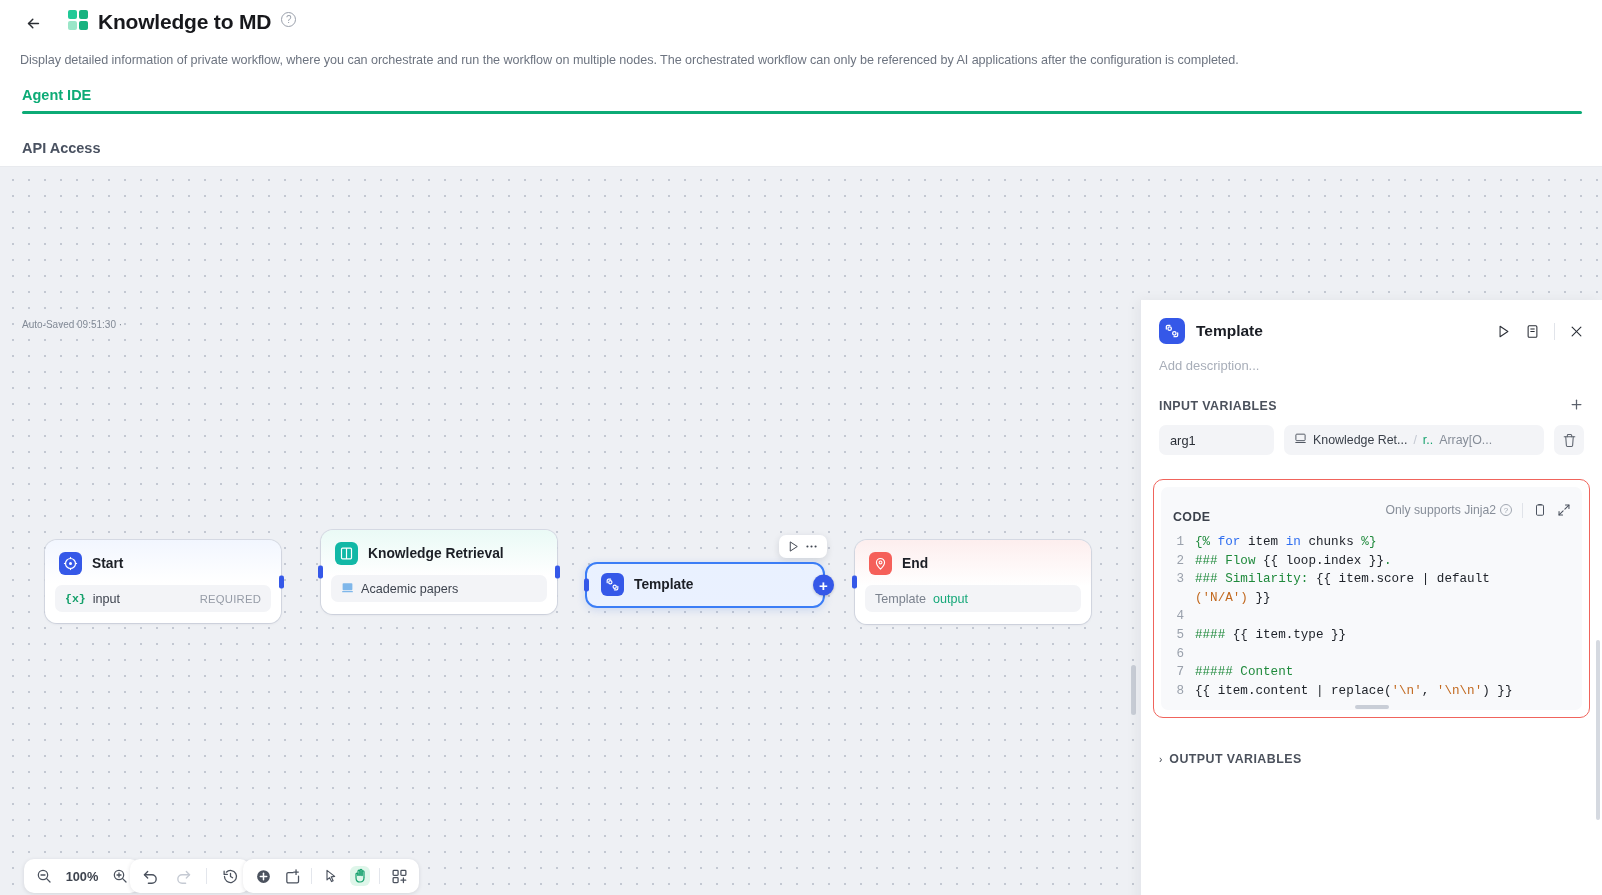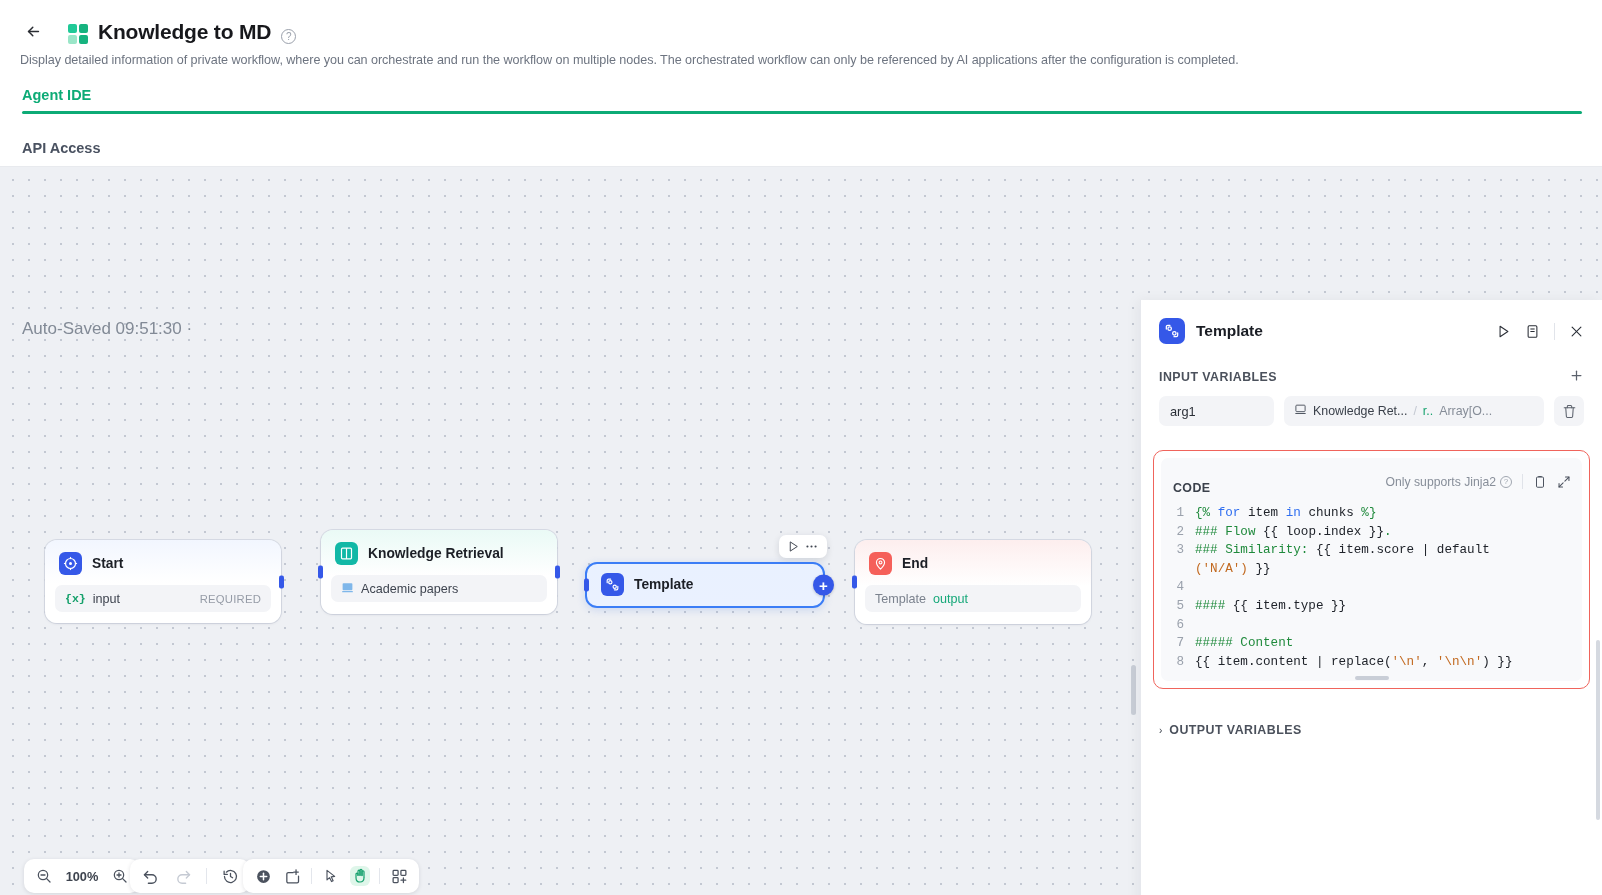--- a/index.html
+++ b/index.html
@@ -5,21 +5,21 @@
   * { box-sizing: border-box; margin: 0; padding: 0; }
   html, body {
     width: 1602px; height: 895px;
     font-family: "Liberation Sans", sans-serif;
     background: #ffffff;
     overflow: hidden;
   }
 
   
   .header { padding: 10px 20px 0 20px; background:#fff; }
-  .title-row { display:flex; align-items:flex-end; gap:10px; height:34px; }
+  .title-row { display:flex; align-items:flex-start; gap:10px; height:34px; }
   .back-btn {
     width:26px; height:26px; display:flex; align-items:center; justify-content:center;
     border-radius:6px; color:#2a2d33; cursor:pointer; font-size:17px; line-height:1;
   }
   .app-logo {
     width:20px; height:20px; display:grid; grid-template-columns:1fr 1fr; grid-template-rows:1fr 1fr;
     gap:2.5px; margin-left:12px;
   }
   .app-logo i { display:block; border-radius:2px; background:#20c997; }
   .app-logo i:nth-child(2){ background:#16b37f; }
@@ -44,21 +44,21 @@
 
   
   .stage { position:relative; width:1602px; height:762px; overflow:hidden; }
   .canvas {
     position:absolute; inset:0;
     background-color:#eef0f4;
     background-image: radial-gradient(#c3c8d2 1px, transparent 1px);
     background-size: 16px 16px;
     background-position: 5px 5px;
   }
-  .autosave { position:absolute; left:22px; top:152px; font-size:17px; color:#828a96; }
+  .autosave { position:absolute; left:22px; top:152px; font-size:10px; color:#828a96; }
 
   
   .canvas-toolbar { position:absolute; top:145px; left:1163px; display:flex; align-items:center; gap:10px; }
   .btn-run {
     display:flex; align-items:center; gap:8px; height:32px; padding:0 10px 0 12px;
     background:#fff; border:1px solid #d3d7de; border-radius:8px; cursor:pointer;
     font-size:13.6px; font-weight:600; color:#1d2027;
   }
   .btn-run .sep { width:1px; height:16px; background:#dfe2e8; margin:0 1px; }
   .btn-configure {
@@ -207,21 +207,21 @@
   .codewrap {
     margin:24px 12px 0 12px; border:1.6px solid #f0645c; border-radius:10px; padding:7px;
     background:#fff;
   }
   .codebox { background:#f8f9fb; border-radius:7px; overflow:hidden; }
   .code-head {
     display:flex; align-items:center; justify-content:space-between;
     padding:9px 11px 7px 12px;
   }
   .code-head .ttl { font-size:12.4px; font-weight:700; color:#3b414b; letter-spacing:.4px;margin-top:14px; }
-  .code-head .right { display:flex; align-items:flex-end; gap:10px; }
+  .code-head .right { display:flex; align-items:center; gap:10px; }
   .code-head .hint { font-size:12.2px; color:#878e99; display:flex; align-items:center; gap:4px; }
   .code-head .vsep { width:1px; height:15px; background:#e0e3e9; }
   .code-head .ic { color:#4b525e; cursor:pointer; display:flex; }
   .hint-q { width:12px; height:12px; border:1.1px solid #a1a7b1; border-radius:50%; font-size:8px;
             display:flex; align-items:center; justify-content:center; color:#a1a7b1; }
 
   .code-body {
     position:relative; font-family:"Liberation Mono","DejaVu Sans Mono", monospace;
     font-size:12.6px; line-height:18.6px; padding:2px 0 10px 0; max-height:180px; overflow:hidden;
   }
@@ -545,20 +545,21 @@
         <span class="vsep"></span>
         <span class="pa-ico">
           <svg width="15" height="15" viewBox="0 0 24 24" fill="none" stroke="currentColor" stroke-width="1.8" stroke-linecap="round">
               <line x1="5" y1="5" x2="19" y2="19"></line>
               <line x1="19" y1="5" x2="5" y2="19"></line>
             </svg>
         </span>
       </div>
     </div>
 
+    <div class="panel-desc">Add description...</div>
 
     <div class="invars-head">
       <span class="sec-label">INPUT VARIABLES</span>
       <span class="add-ico">
         <svg width="15" height="15" viewBox="0 0 24 24" fill="none" stroke="currentColor" stroke-width="2" stroke-linecap="round">
             <line x1="12" y1="5" x2="12" y2="19"></line>
             <line x1="5" y1="12" x2="19" y2="12"></line>
           </svg>
       </span>
     </div>

